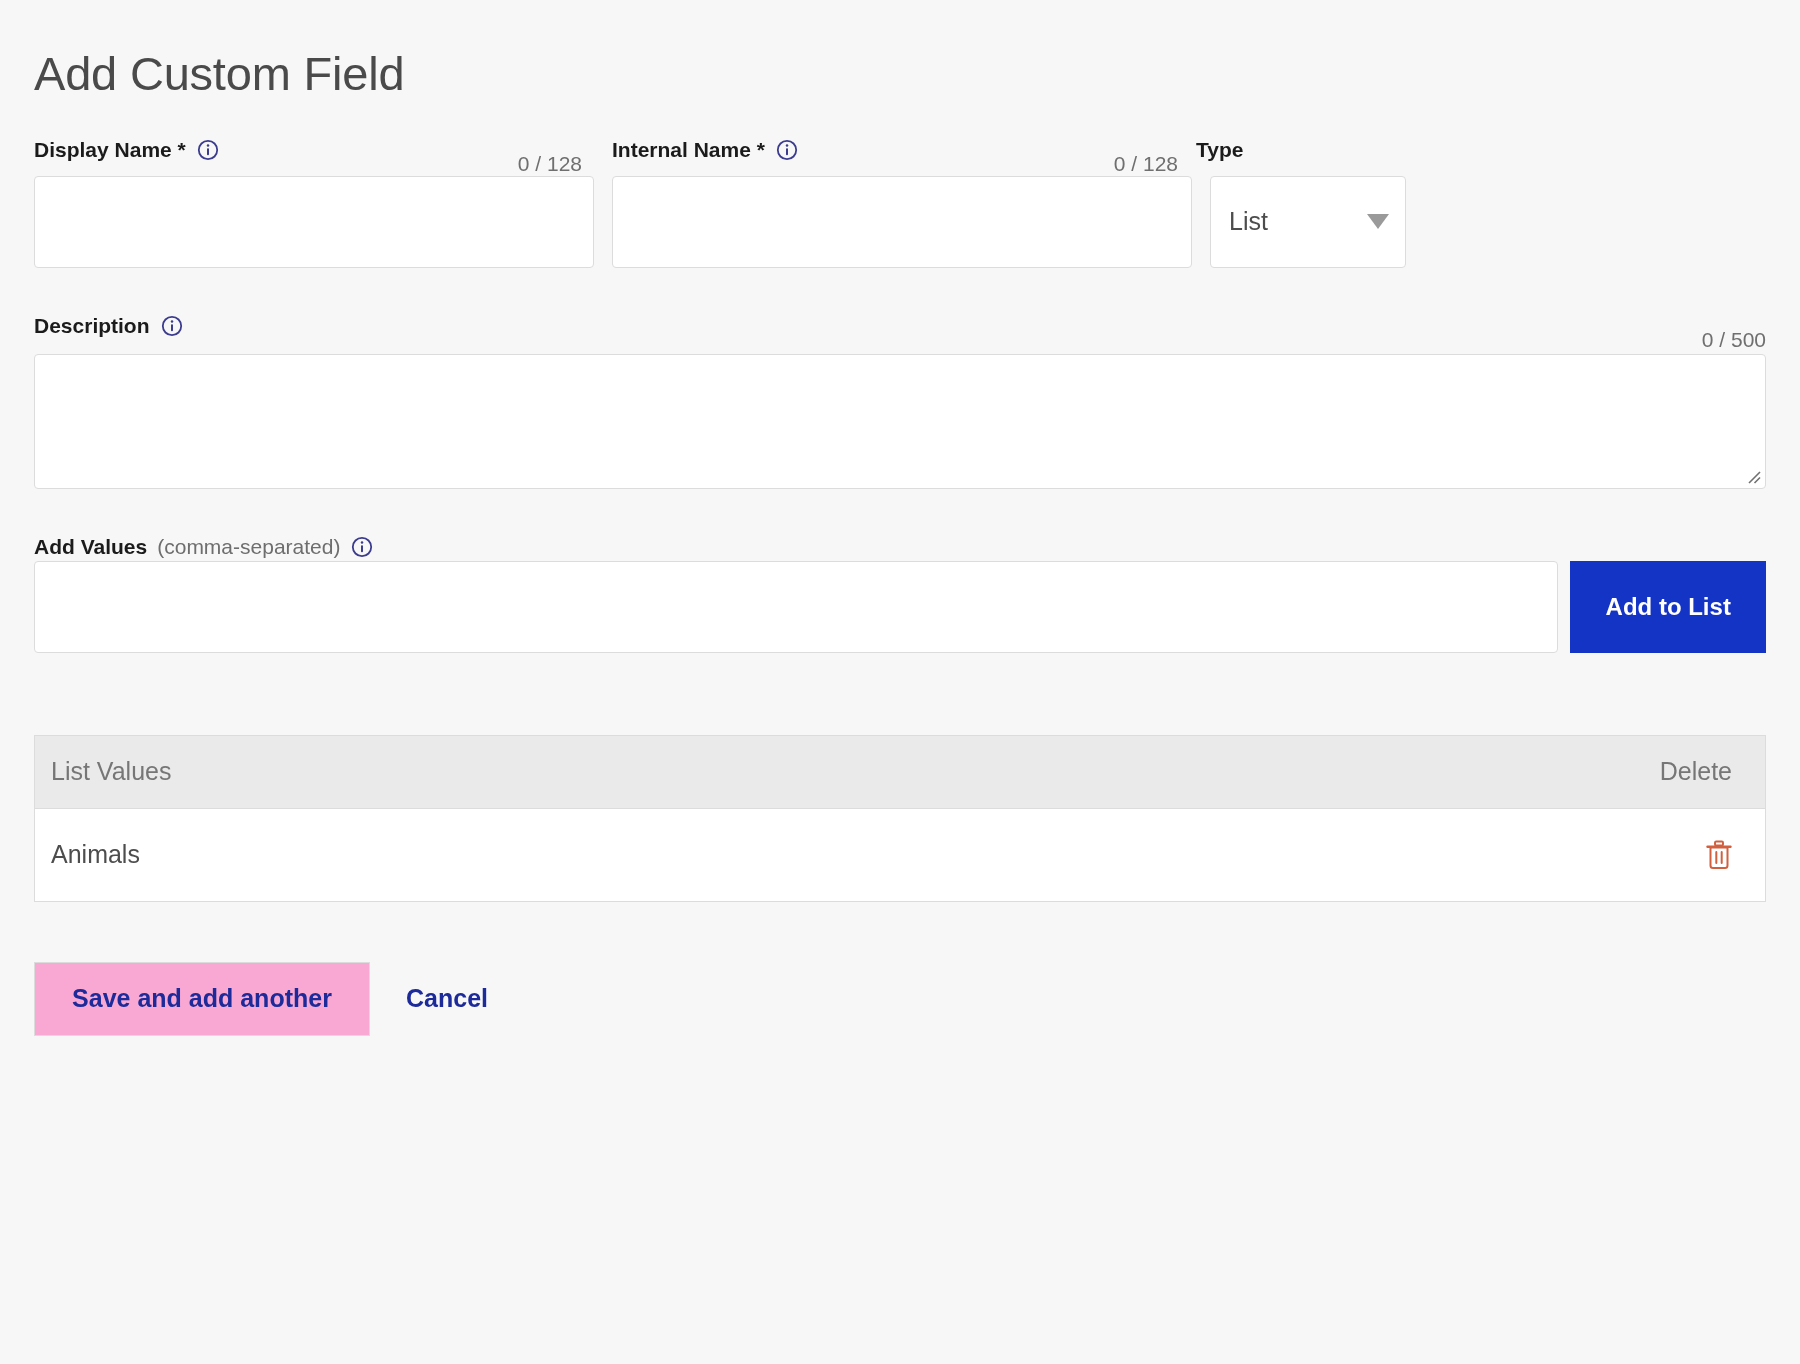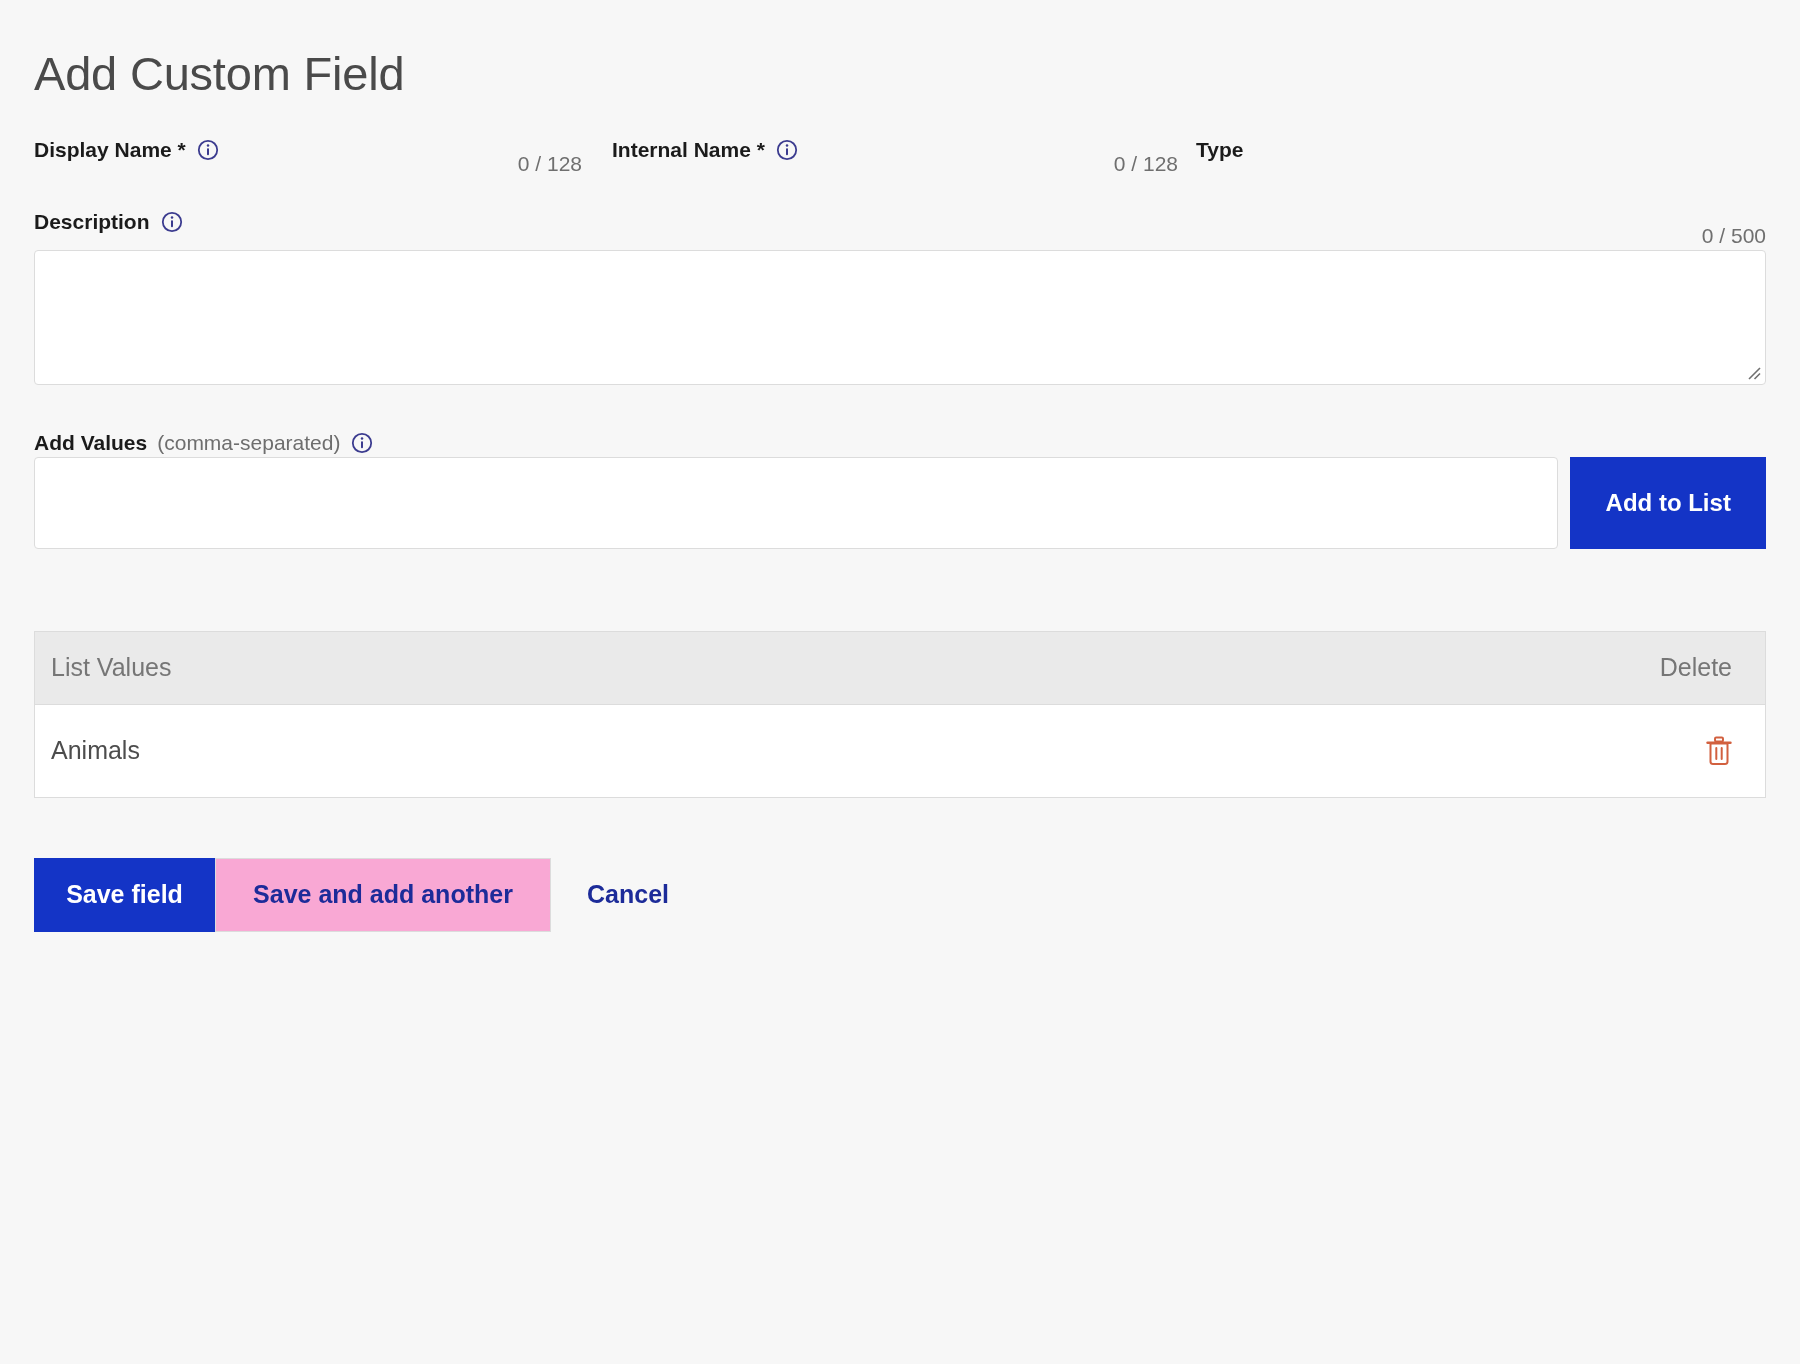--- a/index.html
+++ b/index.html
@@ -337,20 +337,29 @@
         </svg>
       </span>
       <span class="counter">0 / 128</span>
     </div>
 
     <div class="nl-type">
       <span class="lbl">Type</span>
     </div>
   </div>
 
+  <div class="names-inputs">
+    <input class="text-input inp-display" type="text" placeholder="" style="">
+    <input class="text-input inp-internal" type="text" placeholder="" style="">
+
+    <div class="select-box">
+      <span class="select-value">List</span>
+      <span class="chevron"></span>
+    </div>
+  </div>
 
   <div class="desc-labels">
     <span class="lbl">Description</span>
     <span class="info-icon">
       <svg width="22" height="22" viewBox="0 0 22 22">
         <circle cx="11" cy="11" r="9.2" fill="none" stroke="#3b3b8f" stroke-width="1.8"></circle>
         <circle cx="11" cy="6.6" r="1.25" fill="#3b3b8f"></circle>
         <rect x="10" y="9.2" width="2" height="7" rx="0.9" fill="#3b3b8f"></rect>
       </svg>
     </span>
@@ -401,18 +410,17 @@
           <line x1="11.3" y1="12" x2="11.3" y2="23" stroke="#d2603f" stroke-width="2" stroke-linecap="round"></line>
           <line x1="16.7" y1="12" x2="16.7" y2="23" stroke="#d2603f" stroke-width="2" stroke-linecap="round"></line>
         </svg>
       </span>
     </div>
 
 
   </div>
 
   <div class="footer">
-    <button class="btn btn-primary">Save field</button>
     <button class="btn btn-secondary">Save and add another</button>
     <button class="btn btn-link">Cancel</button>
   </div>
 
 </div>
 
 </body></html>

